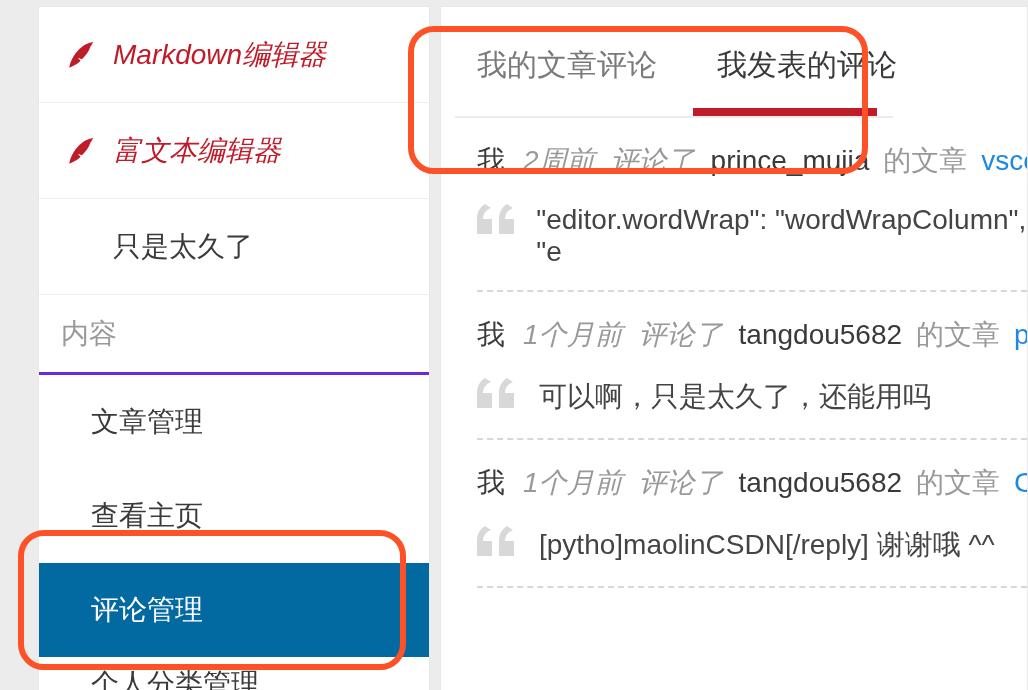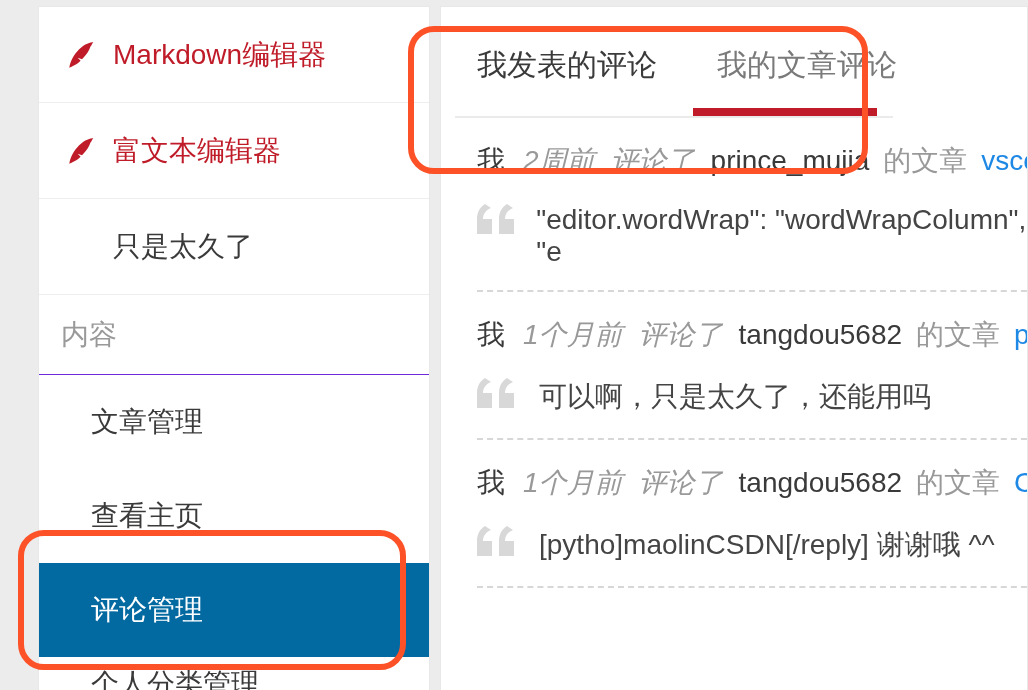--- a/index.html
+++ b/index.html
@@ -26,38 +26,38 @@
   .side-item {
     height: 96px;
     display: flex;
     align-items: center;
     border-bottom: 1px solid #eee;
     padding-left: 26px;
     font-size: 28px;
     color: #3a3a3a;
     position: relative;
   }
-  .side-item.red { color: #bf1b28; }
+  .side-item.red { color: #bf1b28; font-style: italic; }
   .side-item .feather {
     width: 34px;
     margin-right: 14px;
     display: inline-flex;
     align-items: center;
     justify-content: center;
   }
   .side-item .feather svg { width: 34px; height: 34px; fill: #bf1b28; }
 
   .side-section-title {
     height: 80px;
     display: flex;
     align-items: center;
     padding-left: 22px;
     font-size: 28px;
     color: #999;
-    border-bottom: 1px solid #6d28d9;
+    border-bottom: 3px solid #6d28d9;
   }
 
   .side-sub {
     height: 94px;
     display: flex;
     align-items: center;
     padding-left: 52px;
     font-size: 28px;
     color: #3a3a3a;
   }
@@ -202,25 +202,25 @@
     </div>
     <div class="side-sub" style="height:46px; align-items:flex-end; overflow:hidden;">
       <span>个人分类管理</span>
     </div>
 
   </div>
 
   <div class="main">
 
     <div class="tabs">
+      <div class="tab">
+        <span>我的文章评论</span>
+      </div>
       <div class="tab active">
         <span>我发表的评论</span>
-      </div>
-      <div class="tab">
-        <span>我的文章评论</span>
       </div>
     </div>
     <div class="tab-underline"></div>
     <div class="tabs-sep"></div>
 
     <div class="comment">
       <div class="cmt-head">
         <span class="me">我</span>
         <span class="gray">2周前</span>
         <span class="gray">评论了</span>

